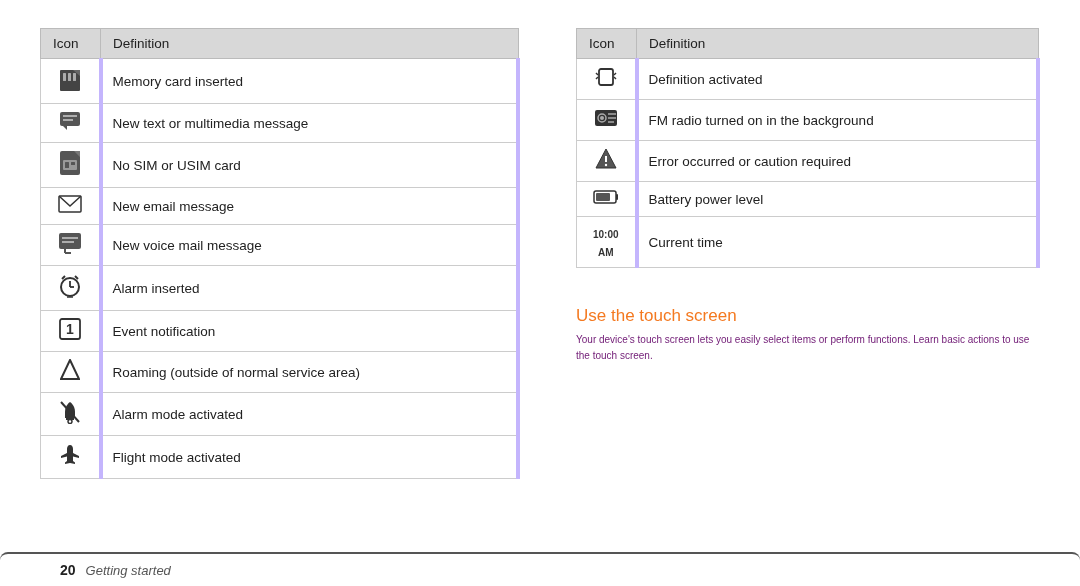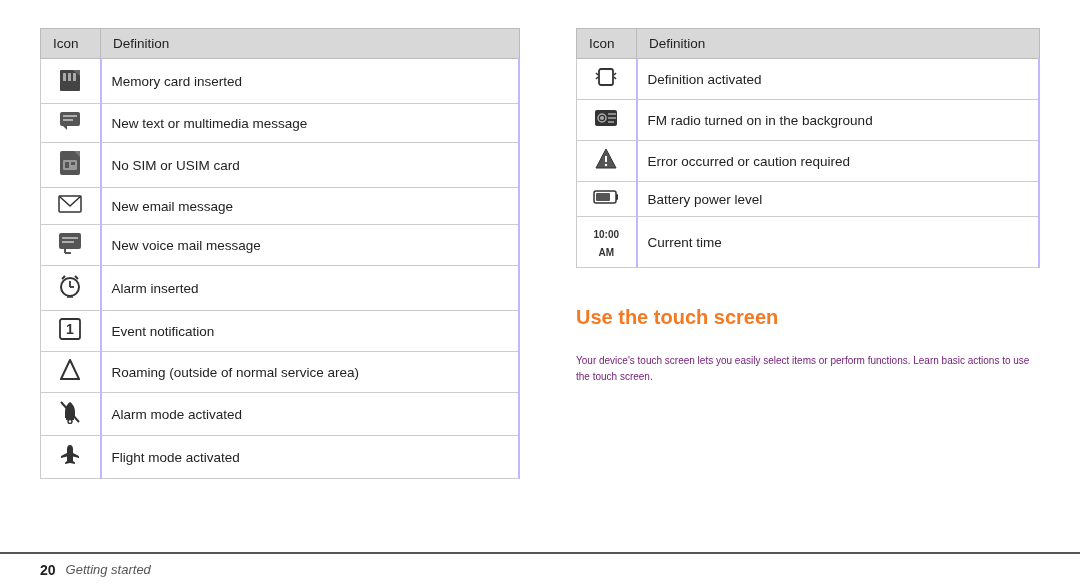--- a/index.html
+++ b/index.html
@@ -43,54 +43,55 @@
       font-weight: normal;
       font-size: 13.5px;
       border: 1px solid #bbb;
     }
     tbody tr {
       border-bottom: 1px solid #ccc;
     }
     tbody td {
       padding: 7px 10px;
       border-left: 1px solid #ccc;
-      border-right: 2px solid #c4b5fd;
+      border-right: 4px solid #c4b5fd;
       vertical-align: middle;
     }
     .icon-cell {
       width: 60px;
       text-align: center;
       font-size: 16px;
     }
     
     .right-table-section {
       margin-bottom: 28px;
     }
     
     .heading-section {
       padding-top: 10px;
     }
     .heading-section h2 {
       color: #f47920;
-      font-size: 20px;
-      font-weight: bold;
-      margin-bottom: 24px;
+      font-size: 17px;
+      font-weight: normal;
+      margin-bottom: 6px;
     }
     .heading-section p {
       font-size: 10px;
       line-height: 1.6;
       color: #701a75;
     }
     
     .footer {
       display: flex;
-      align-items: flex-start;
-      padding: 8px 40px;
+      align-items: center;
+      padding: 8px 60px;
       border-top: 2px solid #555;
       gap: 10px;
+      border-radius: 8px;
     }
     .footer-page {
       font-weight: bold;
       font-size: 14px;
       color: #222;
     }
     .footer-text {
       font-size: 13px;
       font-style: italic;
       color: #555;

